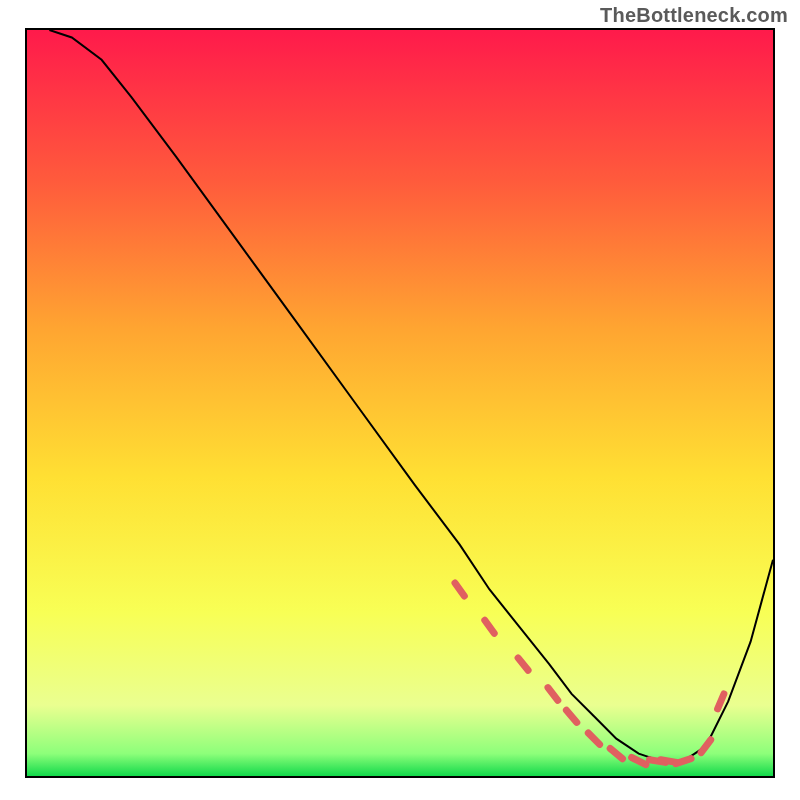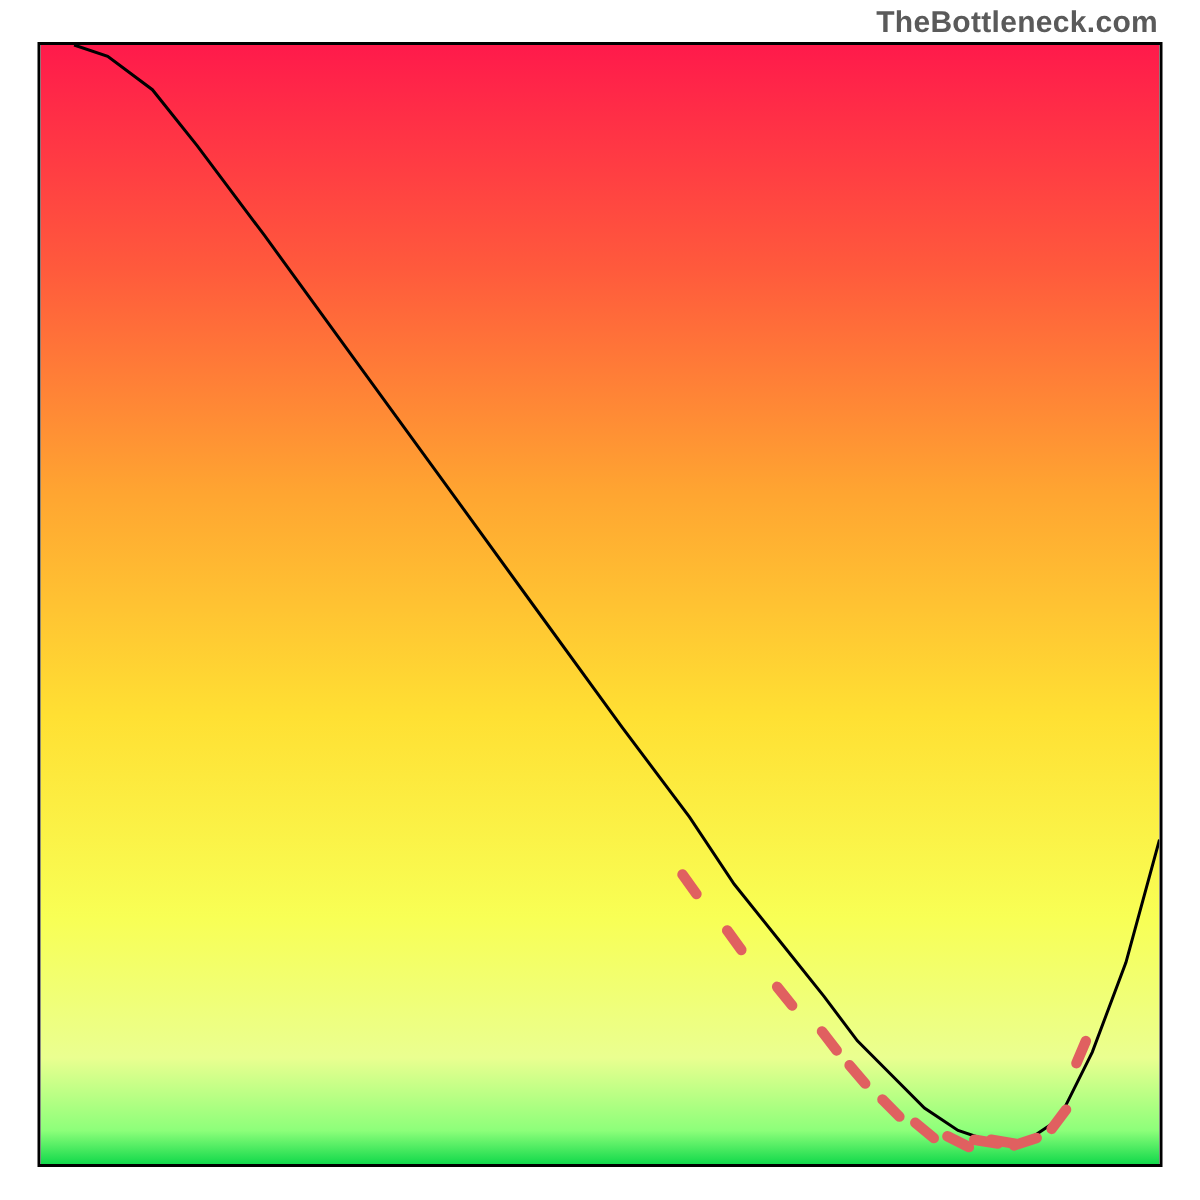--- a/index.html
+++ b/index.html
@@ -12,21 +12,21 @@
     font-family: Arial, Helvetica, sans-serif;
   }
   .frame {
     position: relative;
     width: 800px;
     height: 800px;
   }
   .attribution {
     position: absolute;
     top: 4px;
-    right: 28px;
+    right: 12px;
     font-size: 20px;
     font-weight: 600;
     color: #5a5a5a;
     letter-spacing: 0.2px;
   }
   .plot-area {
     position: absolute;
     left: 25px;
     top: 28px;
     width: 750px;

